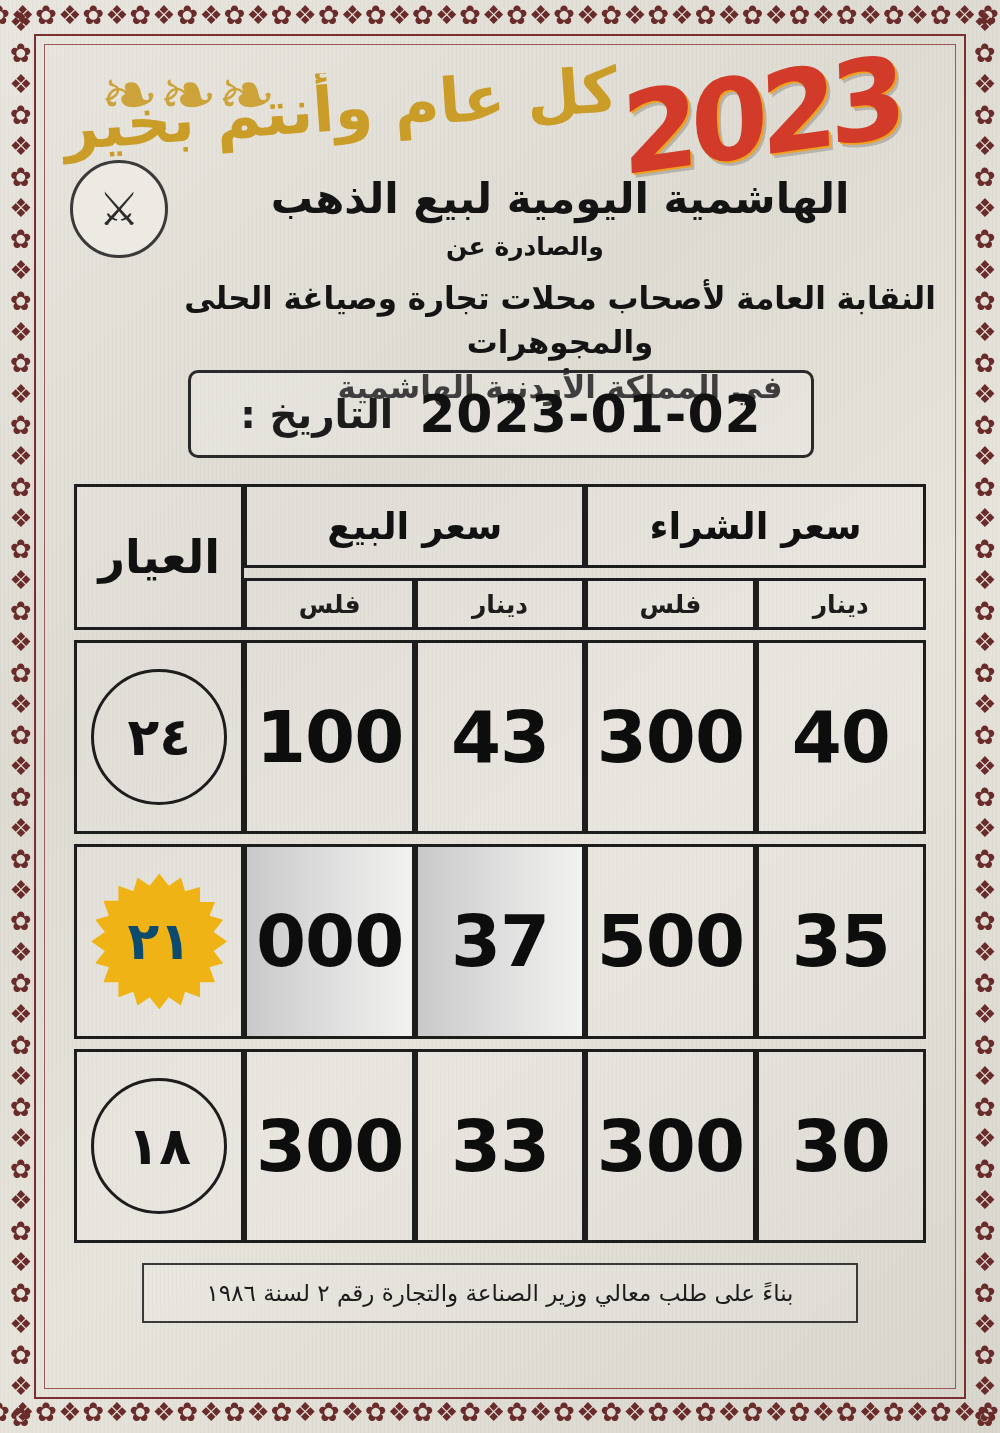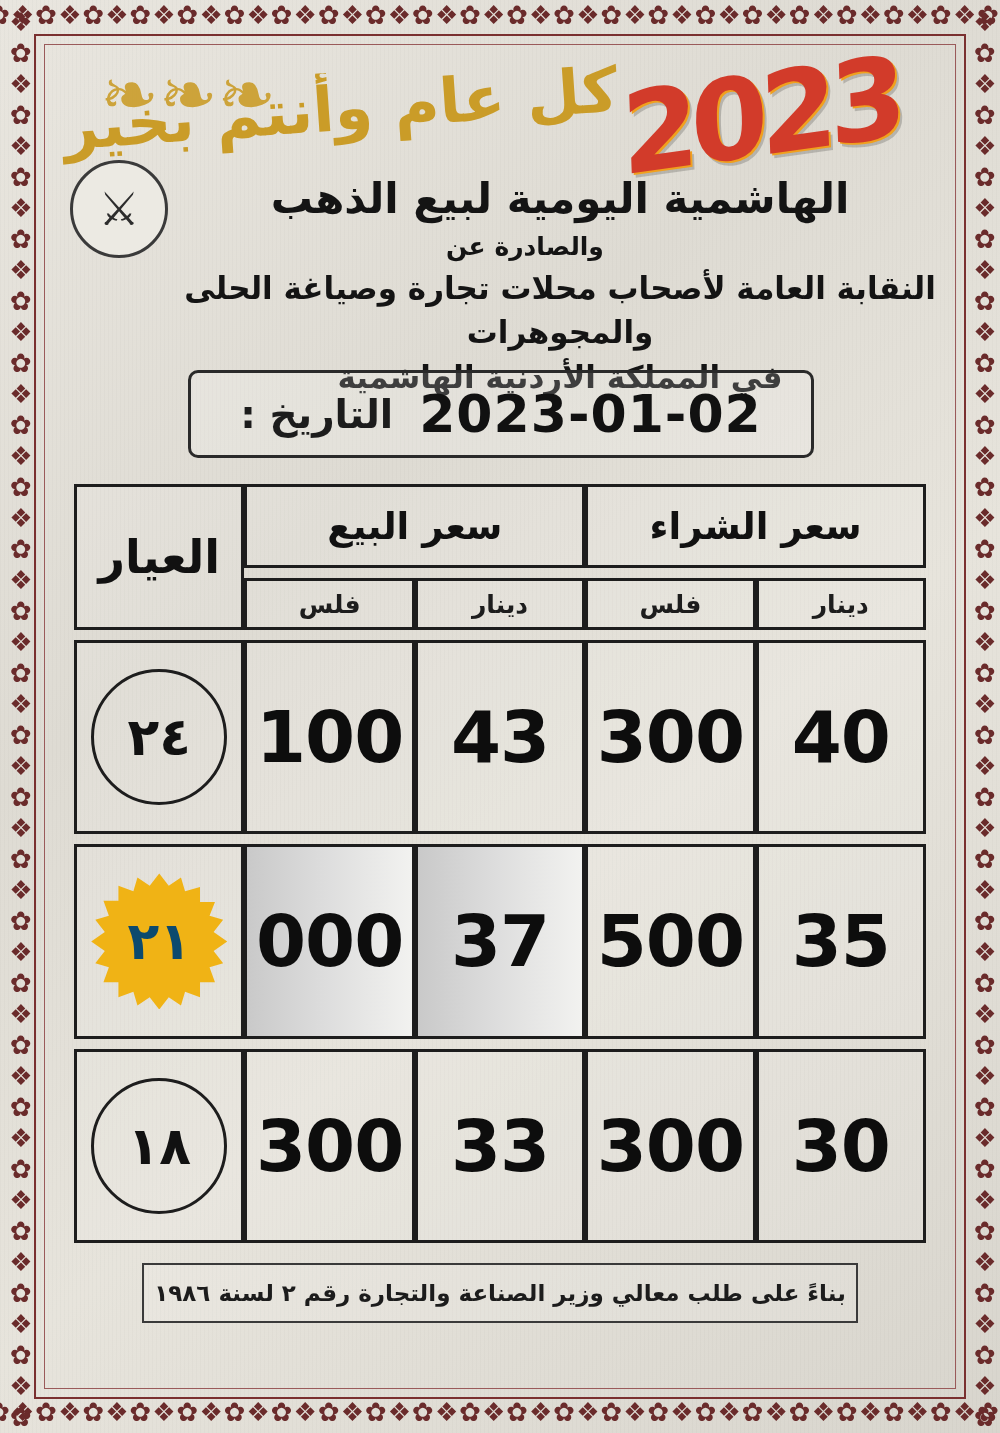--- a/index.html
+++ b/index.html
@@ -155,20 +155,21 @@
     font-size: 25px;
     font-weight: bold;
     line-height: 38px;
     margin-top: 2px;
     padding-right: 70px;
   }
   .title-sub2 {
     font-size: 31px;
     font-weight: bold;
     line-height: 44px;
+    margin-top: 10px;
   }
   .title-sub3 {
     font-size: 31px;
     font-weight: bold;
     line-height: 46px;
   }
 
   
   .date-box {
     position: absolute;
@@ -299,21 +300,21 @@
     right: 90px;
     bottom: 58px;
     height: 56px;
     border: 2px solid #3a3a3a;
     display: flex;
     align-items: center;
     justify-content: center;
     font-size: 23px;
     color: #1c1c1c;
     background: rgba(255,255,255,0.12);
-    font-weight: bold;
+    font-weight: normal;
   }
 </style>
 </head>
 <body>
 
 <div class="poster">
 
   <div class="border-frame">
     <div class="orn top">✿❖✿❖✿❖✿❖✿❖✿❖✿❖✿❖✿❖✿❖✿❖✿❖✿❖✿❖✿❖✿❖✿❖✿❖✿❖✿❖✿❖✿❖✿❖✿❖✿❖✿❖✿❖✿❖✿❖✿❖✿❖✿❖✿❖✿❖✿❖✿❖✿❖✿❖✿❖✿❖✿❖✿❖✿❖✿❖✿❖✿❖✿❖✿❖✿❖</div>
     <div class="orn bottom">✿❖✿❖✿❖✿❖✿❖✿❖✿❖✿❖✿❖✿❖✿❖✿❖✿❖✿❖✿❖✿❖✿❖✿❖✿❖✿❖✿❖✿❖✿❖✿❖✿❖✿❖✿❖✿❖✿❖✿❖✿❖✿❖✿❖✿❖✿❖✿❖✿❖✿❖✿❖✿❖✿❖✿❖✿❖✿❖✿❖✿❖✿❖✿❖✿❖</div>

